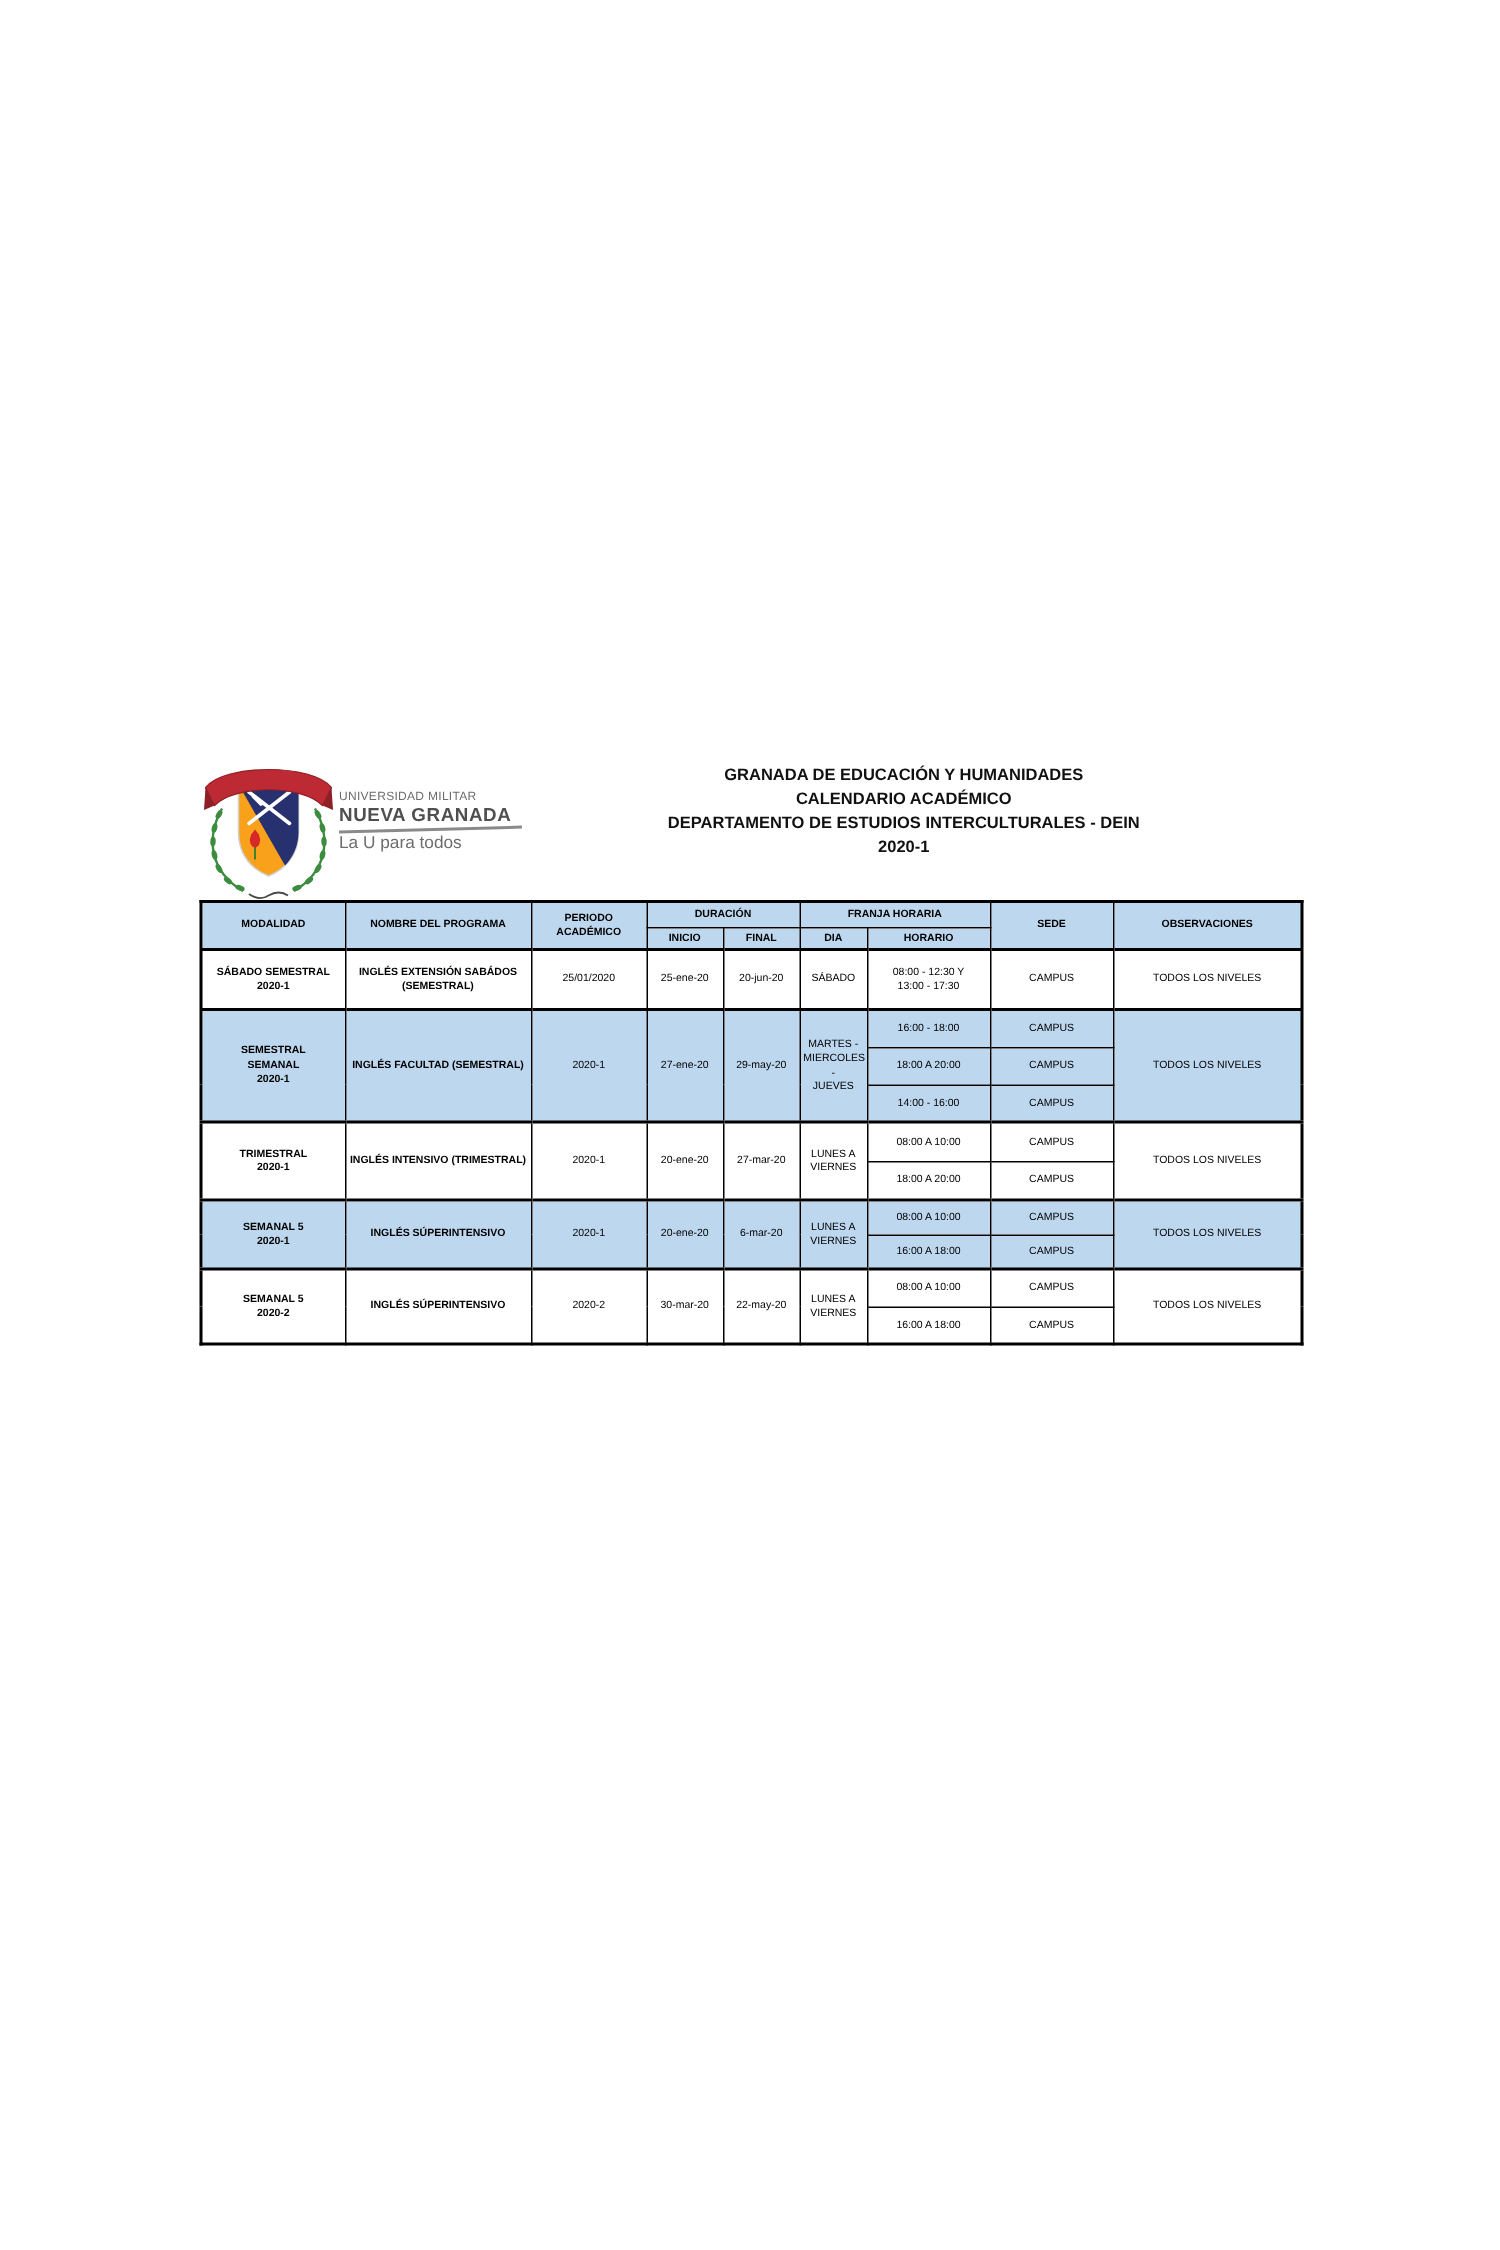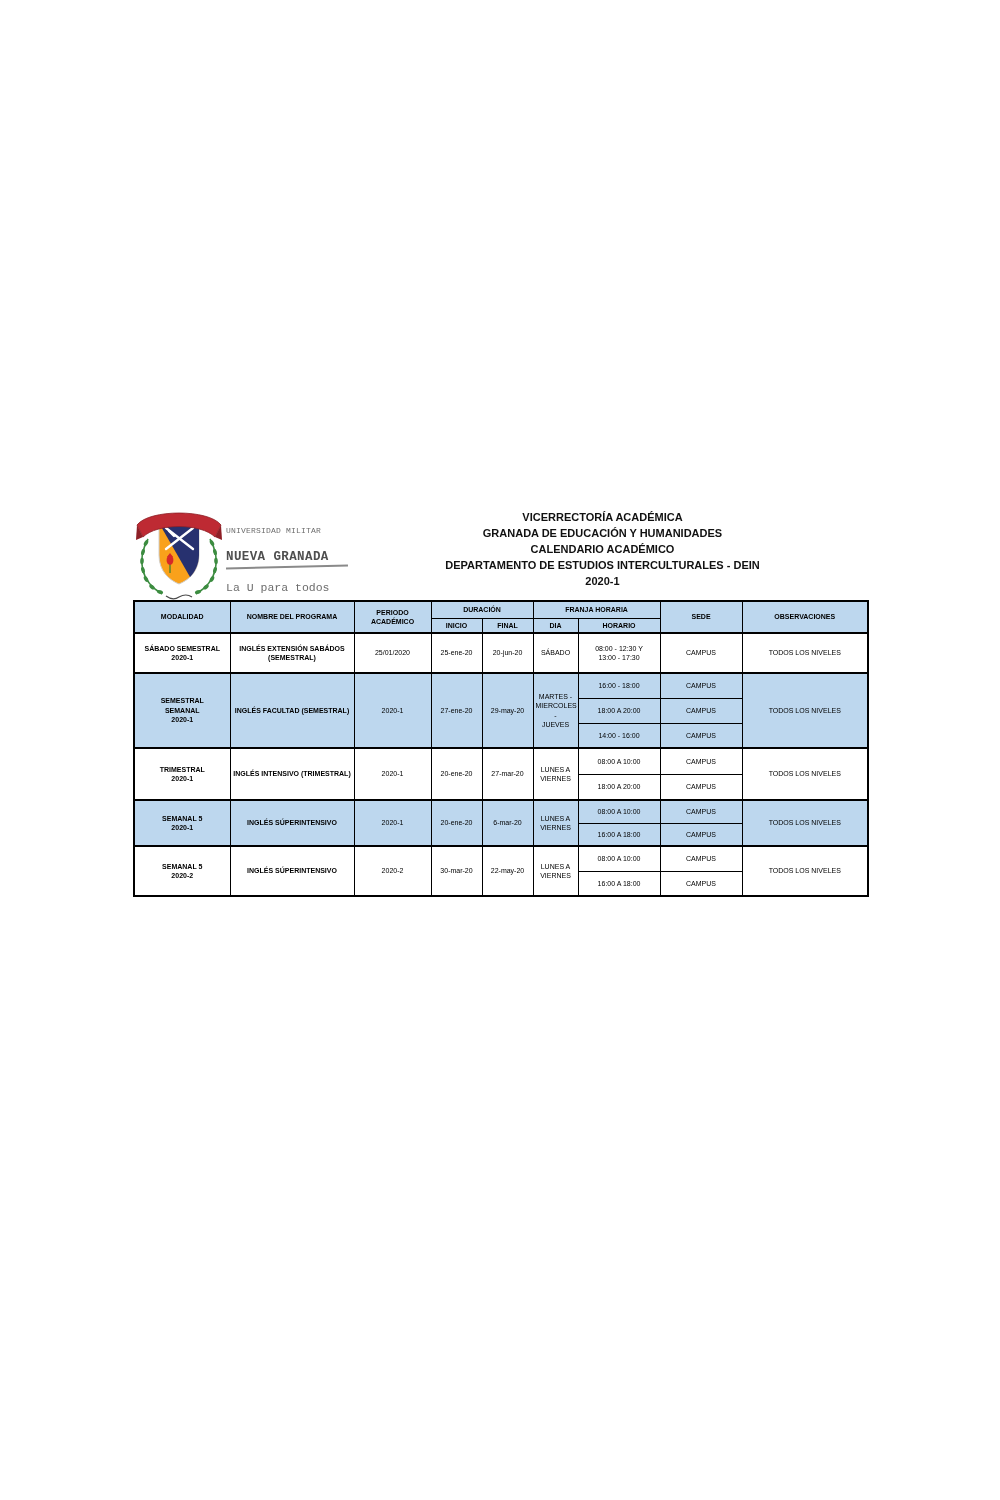--- a/index.html
+++ b/index.html
@@ -6,25 +6,25 @@
   .page {
     position:relative; width:1000px; height:1500px; background:#ffffff;
     font-family:"Liberation Sans", sans-serif; color:#000;
     overflow:hidden;
   }
   .content { position:absolute; left:133px; top:503px; width:734px; }
 
   
   .hdr { position:relative; height:97px; }
   .logo-svg { position:absolute; left:0; top:0; }
-  .logo-text { position:absolute; left:93px; top:23px; width:130px;font-family:Liberation Mono, monospace; }
+  .logo-text { position:absolute; left:93px; top:23px; width:130px; }
   .lg1 { font-size:8px; color:#6d6d6d; letter-spacing:0.2px; white-space:nowrap; }
-  .lg2 { font-size:12.5px; font-weight:bold; color:#4f4f4f; letter-spacing:0.4px; white-space:nowrap; margin-top:15px; }
+  .lg2 { font-size:12.5px; font-weight:bold; color:#4f4f4f; letter-spacing:0.4px; white-space:nowrap; margin-top:1px; }
   .lg-rule { width:122px; border-bottom:2px solid #8a8a8a; transform:rotate(-1.5deg); margin-top:2px; }
-  .lg3 { font-size:11.5px; color:#6d6d6d; margin-top:13px; white-space:nowrap; }
+  .lg3 { font-size:11.5px; color:#6d6d6d; margin-top:2px; white-space:nowrap; }
 
   .titles {
     position:absolute; left:205px; top:6px; width:529px;
     text-align:center; font-weight:bold; font-size:11px; line-height:16px; color:#111;
   }
 
   
   table.cal {
     border-collapse:collapse; table-layout:fixed; width:734px;
     border:2.5px solid #000;
@@ -95,21 +95,20 @@
       </svg>
 
       <div class="logo-text">
         <div class="lg1">UNIVERSIDAD MILITAR</div>
         <div class="lg2">NUEVA GRANADA</div>
         <div class="lg-rule"></div>
         <div class="lg3">La U para todos</div>
       </div>
 
       <div class="titles">
-        <div>VICERRECTORÍA ACADÉMICA</div>
         <div>GRANADA DE EDUCACIÓN Y HUMANIDADES</div>
         <div>CALENDARIO ACADÉMICO</div>
         <div>DEPARTAMENTO DE ESTUDIOS INTERCULTURALES - DEIN</div>
         <div>2020-1</div>
       </div>
     </div>
 
     <table class="cal">
       <colgroup>
         <col style="width:96px">

